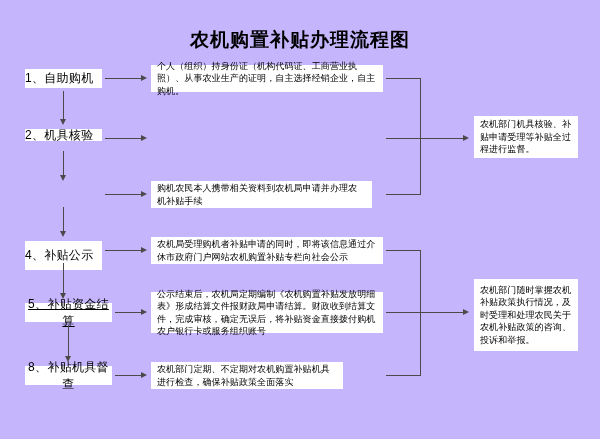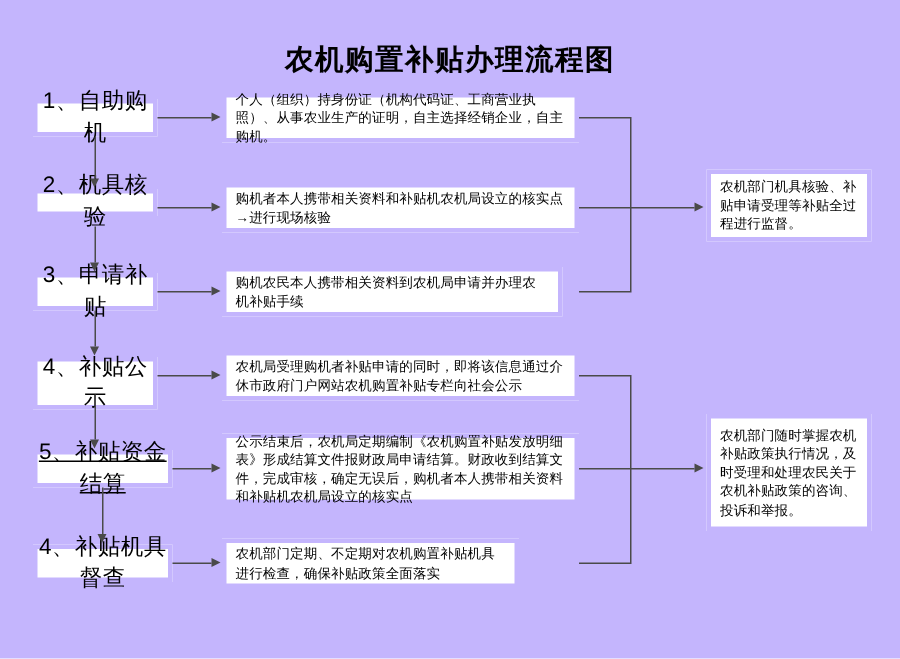--- a/index.html
+++ b/index.html
@@ -37,21 +37,21 @@
     background: #ffffff;
     color: #000000;
     font-size: 9px;
     line-height: 1.38;
     display: flex;
     align-items: center;
   }
   .box.stage {
     justify-content: flex-start;
     text-align: center;
-    font-size: 15px;
+    font-size: 12px;
     letter-spacing: 0.3px;
   }
   .box.detail {
     padding: 4px 6px;
     text-align: left;
     letter-spacing: 0.1px;
   }
   .box.detail span.txt {
     display: block;
     width: 100%;
@@ -95,62 +95,56 @@
 <div id="canvas">
 
   <div class="title">农机购置补贴办理流程图</div>
 
   <div class="box stage" style="left:22px; top:66px; width:83px; height:25px;">
     <span>1、自助购机</span>
   </div>
   <div class="box stage" style="left:22px; top:126px; width:83px; height:18px;">
     <span>2、机具核验</span>
   </div>
-  <div class="box stage" style="left:22px; top:182px; width:83px; height:25px;">
-    <span>3、申请补贴</span>
-  </div>
   <div class="box stage" style="left:22px; top:238px; width:83px; height:35px;">
     <span>4、补贴公示</span>
   </div>
   <div class="box stage" style="left:22px; top:300px; width:93px; height:25px;text-decoration:underline;">
     <span>5、补贴资金结算</span>
   </div>
   <div class="box stage" style="left:22px; top:363px; width:93px; height:25px;">
-    <span>4、补贴机具督查</span>
+    <span>8、补贴机具督查</span>
   </div>
 
   <div class="line-v" style="left:63px; top:91px; height:28px;"></div>
   <div class="arrow-d" style="left:60px; top:119px;"></div>
 
   <div class="line-v" style="left:63px; top:151px; height:24px;"></div>
   <div class="arrow-d" style="left:60px; top:175px;"></div>
 
   <div class="line-v" style="left:63px; top:207px; height:24px;"></div>
   <div class="arrow-d" style="left:60px; top:231px;"></div>
 
   <div class="line-v" style="left:63px; top:263px; height:30px;"></div>
   <div class="arrow-d" style="left:60px; top:293px;"></div>
 
   <div class="line-v" style="left:68px; top:325px; height:31px;"></div>
   <div class="arrow-d" style="left:65px; top:356px;"></div>
 
   <div class="box detail" style="left:148px; top:62px; width:238px; height:33px;">
     <span class="txt">个人（组织）持身份证（机构代码证、工商营业执照）、从事农业生产的证明，自主选择经销企业，自主购机。</span>
   </div>
-  <div class="box detail" style="left:148px; top:122px; width:238px; height:33px;">
-    <span class="txt">购机者本人携带相关资料和补贴机农机局设立的核实点→进行现场核验</span>
-  </div>
   <div class="box detail" style="left:148px; top:178px; width:227px; height:33px;">
     <span class="txt">购机农民本人携带相关资料到农机局申请并办理农机补贴手续</span>
   </div>
   <div class="box detail" style="left:148px; top:234px; width:238px; height:33px;">
     <span class="txt">农机局受理购机者补贴申请的同时，即将该信息通过介休市政府门户网站农机购置补贴专栏向社会公示</span>
   </div>
   <div class="box detail" style="left:148px; top:289px; width:238px; height:47px;">
-    <span class="txt">公示结束后，农机局定期编制《农机购置补贴发放明细表》形成结算文件报财政局申请结算。财政收到结算文件，完成审核，确定无误后，购机者本人携带相关资料和补贴机农机局设立的核实点</span>
+    <span class="txt">公示结束后，农机局定期编制《农机购置补贴发放明细表》形成结算文件报财政局申请结算。财政收到结算文件，完成审核，确定无误后，将补贴资金直接拨付购机农户银行卡或服务组织账号</span>
   </div>
   <div class="box detail" style="left:148px; top:359px; width:198px; height:33px;">
     <span class="txt">农机部门定期、不定期对农机购置补贴机具进行检查，确保补贴政策全面落实</span>
   </div>
 
   <div class="line-h" style="left:105px; top:78px; width:36px;"></div>
   <div class="arrow-r" style="left:141px; top:74.5px;"></div>
 
   <div class="line-h" style="left:105px; top:138px; width:36px;"></div>
   <div class="arrow-r" style="left:141px; top:134.5px;"></div>

